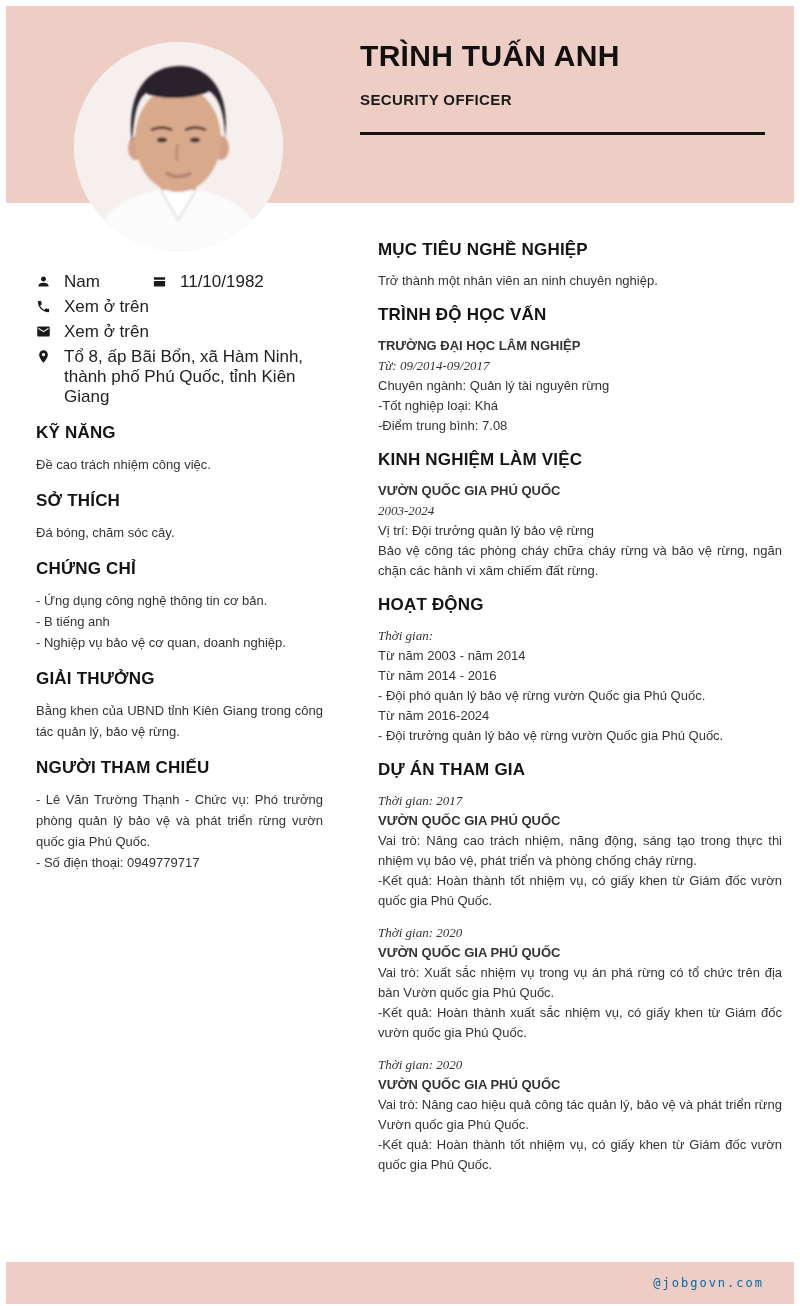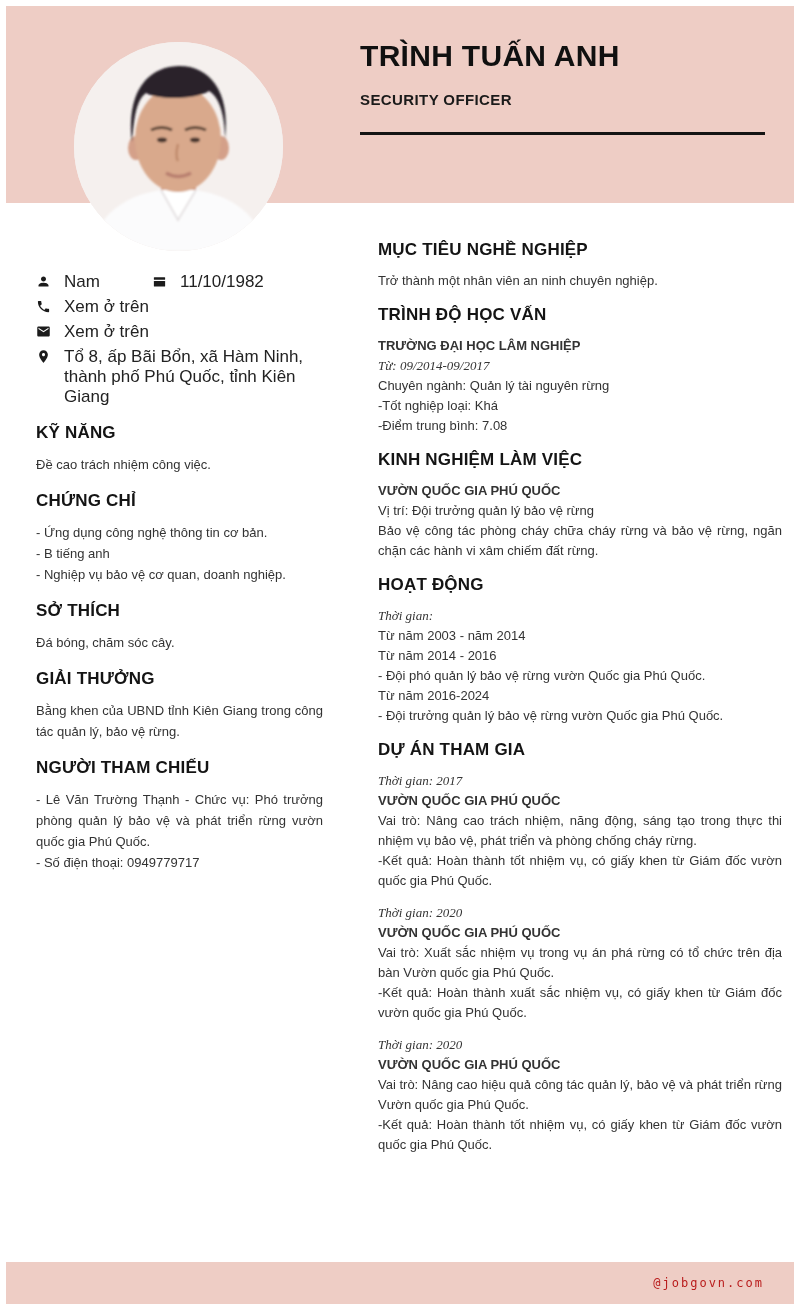--- a/index.html
+++ b/index.html
@@ -3,21 +3,21 @@
 <meta charset="utf-8">
 <style>
   html,body{margin:0;padding:0;background:#fff;}
   .page{position:relative;width:800px;height:1306px;background:#ffffff;
         font-family:"Liberation Sans",sans-serif;color:#333;overflow:hidden;}
 
   
   .band-top{position:absolute;left:6px;top:6px;width:788px;height:197px;background:#eecdc5;}
   .band-bottom{position:absolute;left:6px;top:1262px;width:788px;height:42px;background:#eecdc5;
        display:flex;align-items:center;justify-content:flex-end;padding-right:30px;box-sizing:border-box;}
-  .band-bottom span{font-family:"DejaVu Sans Mono",monospace;font-size:12px;color:#b91c1c;letter-spacing:2px;}
+  .band-bottom span{font-family:"DejaVu Sans Mono",monospace;font-size:12px;color:#0369a1;letter-spacing:2px;}
 
   
   .photo{position:absolute;left:74px;top:42px;width:209px;height:209px;border-radius:50%;
          overflow:hidden;background:#f4efee;}
   .photo svg{display:block;width:100%;height:100%;}
 
   
   .header-text{position:absolute;left:360px;top:38px;width:405px;}
   h1{font-size:30px;font-weight:800;color:#101010;margin:0;letter-spacing:.3px;line-height:36px;}
   .subtitle{margin-top:17px;font-size:15px;font-weight:700;color:#1a1a1a;letter-spacing:.4px;}
@@ -129,29 +129,29 @@
         <span>Tổ 8, ấp Bãi Bổn, xã Hàm Ninh, thành phố Phú Quốc, tỉnh Kiên Giang</span>
       </div>
     </div>
 
     <div class="sec">
       <h2>KỸ NĂNG</h2>
       <p>Đề cao trách nhiệm công việc.</p>
     </div>
 
     <div class="sec">
+      <h2>SỞ THÍCH</h2>
+      <p>Đá bóng, chăm sóc cây.</p>
+    </div>
+
+    <div class="sec">
       <h2>CHỨNG CHỈ</h2>
       <p>- Ứng dụng công nghệ thông tin cơ bản.</p>
       <p>- B tiếng anh</p>
       <p>- Nghiệp vụ bảo vệ cơ quan, doanh nghiệp.</p>
-    </div>
-
-    <div class="sec">
-      <h2>SỞ THÍCH</h2>
-      <p>Đá bóng, chăm sóc cây.</p>
     </div>
 
     <div class="sec">
       <h2>GIẢI THƯỞNG</h2>
       <p class="just">Bằng khen của UBND tỉnh Kiên Giang trong công tác quản lý, bảo vệ rừng.</p>
     </div>
 
     <div class="sec">
       <h2>NGƯỜI THAM CHIẾU</h2>
       <p class="just">- Lê Văn Trường Thạnh - Chức vụ: Phó trưởng phòng quản lý bảo vệ và phát triển rừng vườn quốc gia Phú Quốc.</p>
@@ -172,20 +172,21 @@
       <p class="bold13">TRƯỜNG ĐẠI HỌC LÂM NGHIỆP</p>
       <p class="ital">Từ: 09/2014-09/2017</p>
       <p>Chuyên ngành: Quản lý tài nguyên rừng</p>
       <p>-Tốt nghiệp loại: Khá</p>
       <p>-Điểm trung bình: 7.08</p>
     </div>
 
     <div class="rsec">
       <h2>KINH NGHIỆM LÀM VIỆC</h2>
       <p class="bold13">VƯỜN QUỐC GIA PHÚ QUỐC</p>
+      <p class="ital">2003-2024</p>
       <p>Vị trí: Đội trưởng quản lý bảo vệ rừng</p>
       <p class="just">Bảo vệ công tác phòng cháy chữa cháy rừng và bảo vệ rừng, ngăn chặn các hành vi xâm chiếm đất rừng.</p>
     </div>
 
     <div class="rsec">
       <h2>HOẠT ĐỘNG</h2>
       <p class="ital">Thời gian:</p>
       <p>Từ năm 2003 - năm 2014</p>
       <p>Từ năm 2014 - 2016</p>
       <p>- Đội phó quản lý bảo vệ rừng vườn Quốc gia Phú Quốc.</p>

